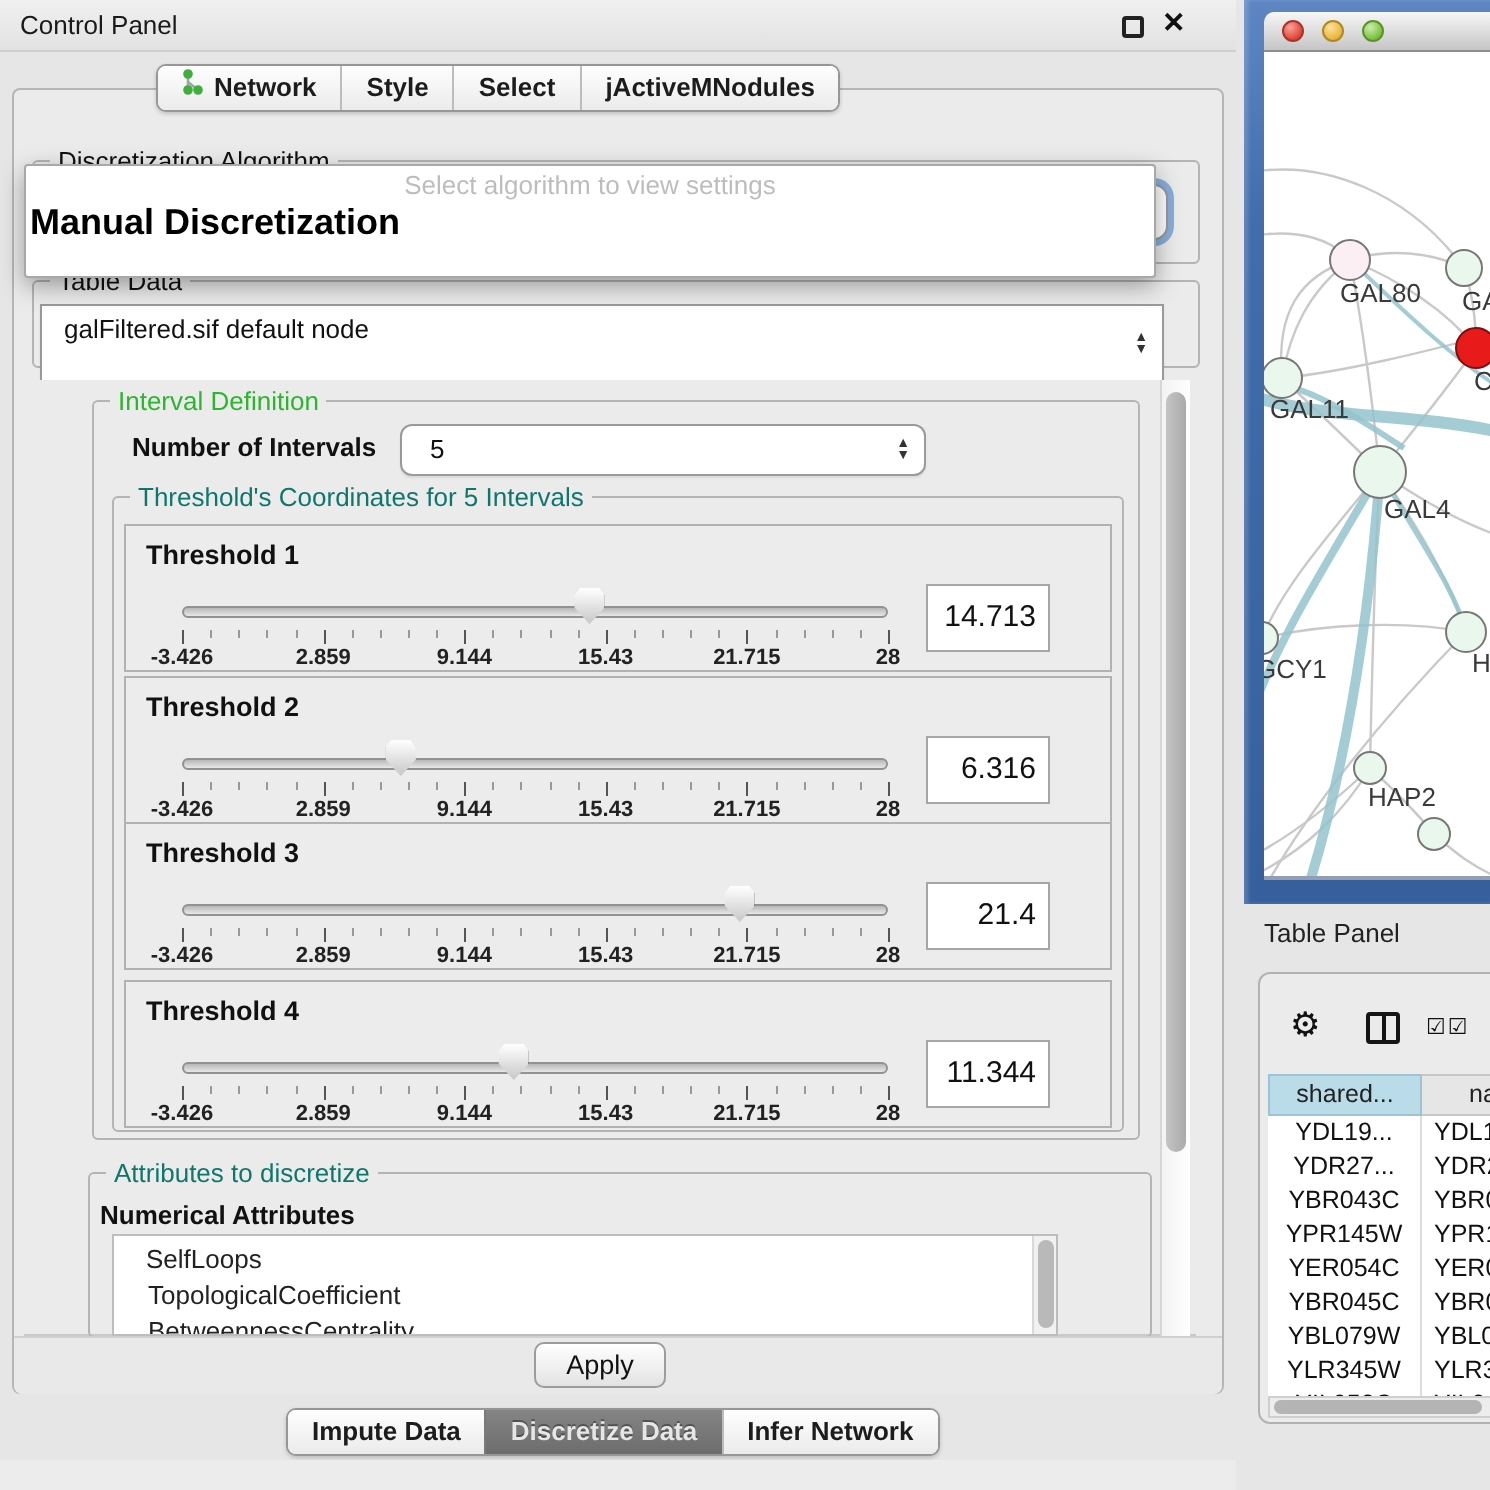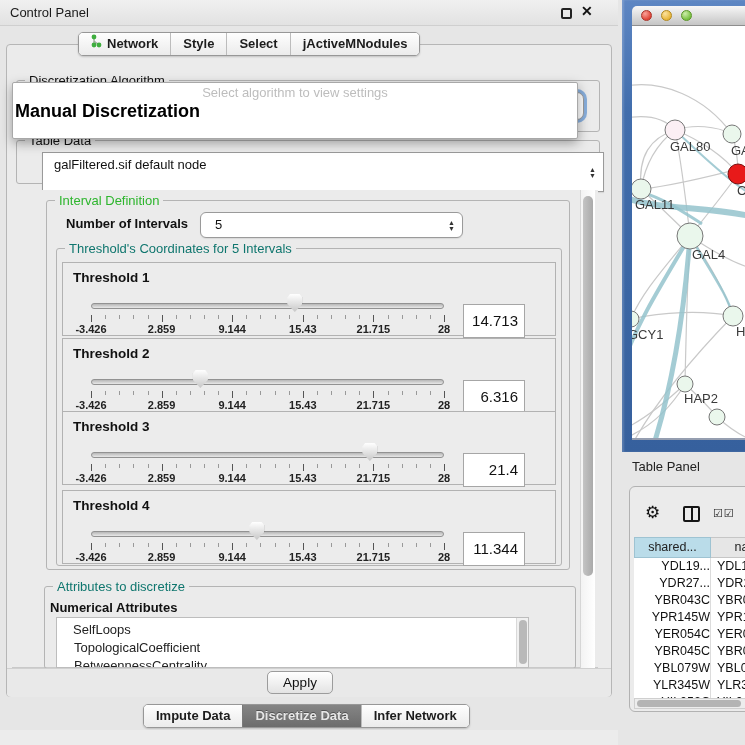--- a/index.html
+++ b/index.html
@@ -54,21 +54,21 @@
 
   
   #algo-popup { left:12px; top:82px; width:566px; height:57px; z-index:50;
     background:#fff; border:1px solid #a8a8a8; border-radius:2px;
     box-shadow:0 4px 12px rgba(0,0,0,.35); }
   .popup-prompt { height:19px; line-height:20px; text-align:center; color:#bdbdbd; font-size:13px; }
   .popup-opt { height:18px; line-height:18px; padding-left:2px; font-size:18px; color:#000; white-space:nowrap; }
   .popup-opt.hl { font-weight:bold; }
 
   #td-group { left:16px; top:140px; width:584px; height:44px; }
-  #td-combo { left:42px; top:152px; width:562px; height:40px; border-radius:0; }
+  #td-combo { left:20px; top:152px; width:562px; height:40px; border-radius:0; }
 
   
   #viewport { left:12px; top:190px; width:586px; height:478px; background:#ebebeb; border-bottom:1px solid #c9c9c9; }
   #vscroll { left:580px; top:190px; width:15px; height:478px;
     background:linear-gradient(90deg,#f3f3f3,#ffffff); border-left:1px solid #d6d6d6; }
   #vscroll-thumb { left:2px; top:6px; width:10px; height:380px; border-radius:5px;
     background:linear-gradient(90deg,#c4c4c4,#aaaaaa); }
 
   #interval-group { left:46px; top:200px; width:524px; height:370px; }
   #num-label { left:66px; top:216px; font-size:13px; font-weight:bold; color:#111; }
@@ -85,21 +85,21 @@
   .th-thumb { position:absolute; width:15px; height:18px; top:31px; z-index:2;
     background:linear-gradient(#ffffff,#c7c7c7);
     clip-path:polygon(18% 0,82% 0,100% 20%,100% 55%,50% 100%,0 55%,0 20%);
     filter:drop-shadow(0 0 1px #6e6e6e); }
   .tick { position:absolute; width:1px; background:#999; top:52px; height:4px; }
   .tick.major { background:#555; height:7px; }
   .tick-lab { position:absolute; top:60px; width:60px; text-align:center;
     font-size:11px; font-weight:bold; color:#222; }
   .th-value { position:absolute; left:400px; top:29px; width:62px; height:34px;
     background:#fff; border:1px solid #a6a6a6; font-size:15px; color:#111;
-    text-align:right; padding-right:6px; line-height:32px;margin-top:12px; }
+    text-align:right; padding-right:6px; line-height:32px; }
 
   #attr-group { left:44px; top:586px; width:532px; height:83px; }
   #attr-sub { left:50px; top:600px; font-size:13px; font-weight:bold; color:#111; }
   #attr-list { left:56px; top:617px; width:473px; height:51px; background:#fff;
     border:1px solid #bdbdbd; overflow:hidden; }
   .attr-item { padding-left:17px; font-size:13px; line-height:18px; color:#222; white-space:nowrap; }
   #attr-scroll { position:absolute; right:0; top:0; width:12px; height:49px;
     background:#f1f1f1; border-left:1px solid #d9d9d9; }
   #attr-scroll-thumb { position:absolute; left:2px; top:2px; width:8px; height:44px;
     border-radius:4px; background:#b9b9b9; }
@@ -135,21 +135,21 @@
     background:#151515; transform:translateX(-50%); }
   #tp-checks { position:absolute; left:83px; top:20px; font-size:11px; color:#111; letter-spacing:1px; }
   #tp-header { position:absolute; left:4px; top:50px; display:flex; }
   .tp-h1 { width:77px; height:21px; background:#badce9; border:1px solid #9ec3d2;
     font-size:12.5px; color:#222; text-align:center; line-height:19px; }
   .tp-h2 { width:62px; height:21px; background:#e6e6e6; border:1px solid #c6c6c6; border-left:none;
     font-size:12.5px; color:#222; text-align:center; line-height:19px; overflow:hidden; }
   #tp-rows { position:absolute; left:4px; top:71px; width:139px; height:140px;
     background:#fff; overflow:hidden; }
   .tp-row { display:flex; height:17px; }
-  .tp-c1 { width:77px; font-size:12.5px; color:#111; text-align:right; line-height:17px;
+  .tp-c1 { width:77px; font-size:12.5px; color:#111; text-align:center; line-height:17px;
     border-right:1px solid #dcdcdc; overflow:hidden; white-space:nowrap; }
   .tp-c2 { width:62px; font-size:12.5px; color:#111; padding-left:6px; line-height:17px;
     overflow:hidden; white-space:nowrap; }
   #tp-hscroll { position:absolute; left:4px; top:211px; width:139px; height:11px;
     background:#ededed; border:1px solid #cfcfcf; }
   #tp-hthumb { position:absolute; left:2px; top:1px; width:104px; height:7px;
     border-radius:3.5px; background:#b4b4b4; }
 
   #bottom-strip { left:0; top:730px; width:618px; height:15px; background:#ececec; }
 </style>

